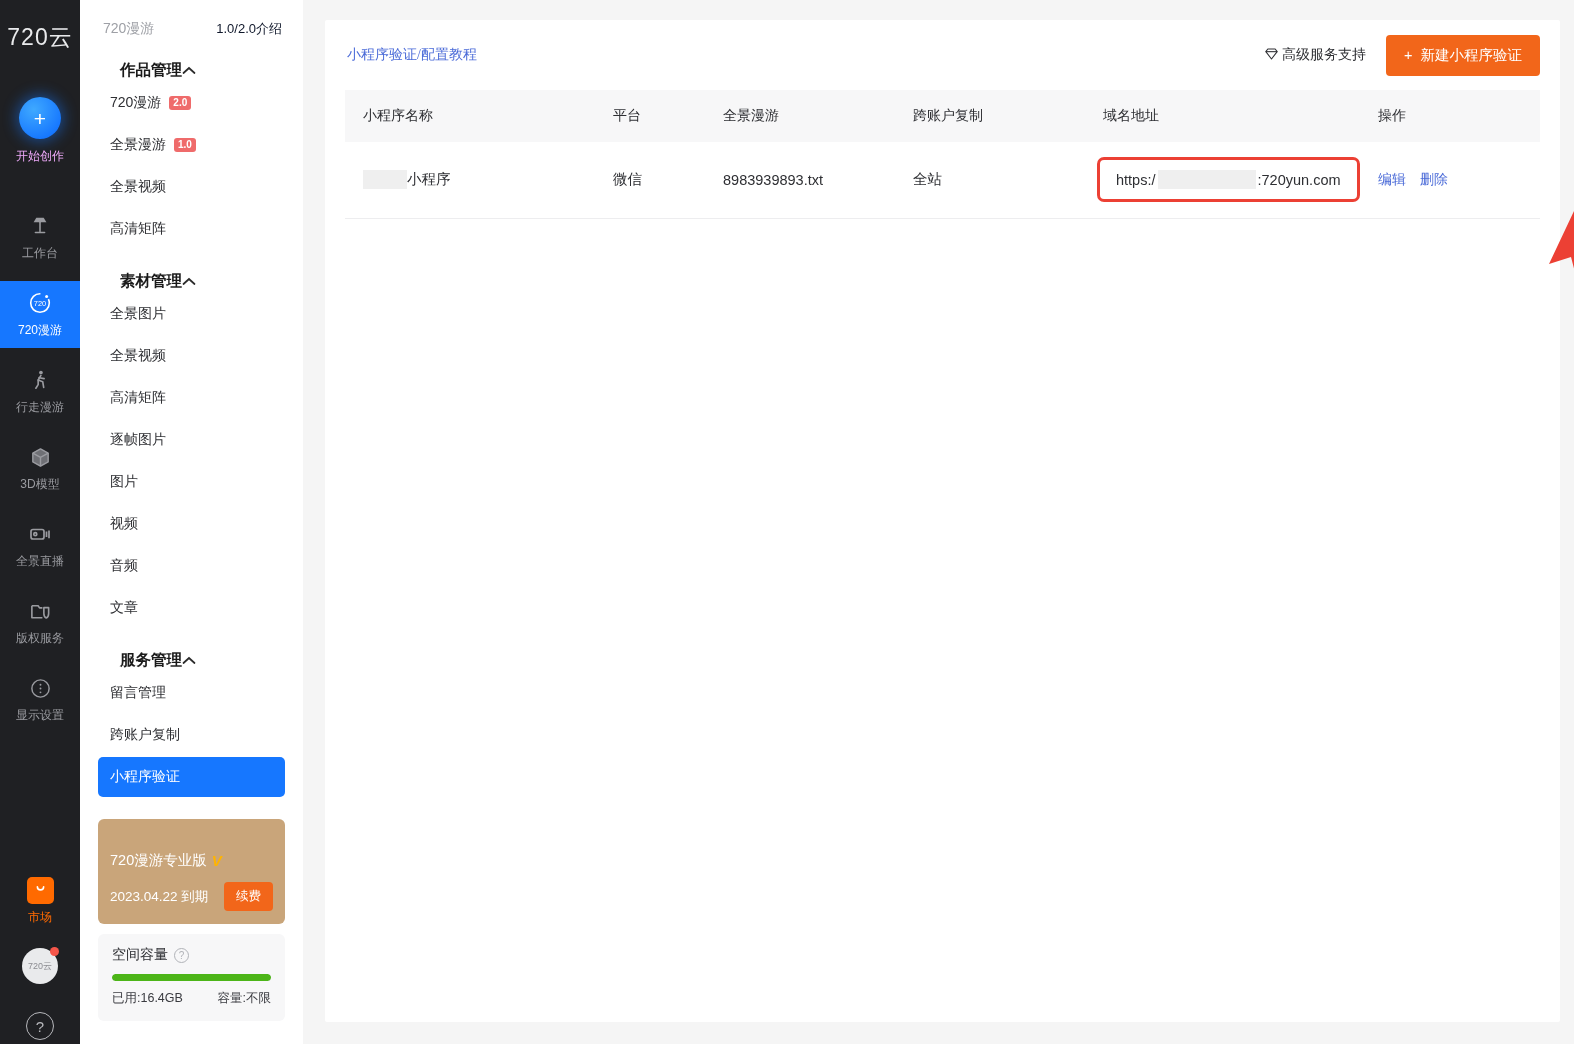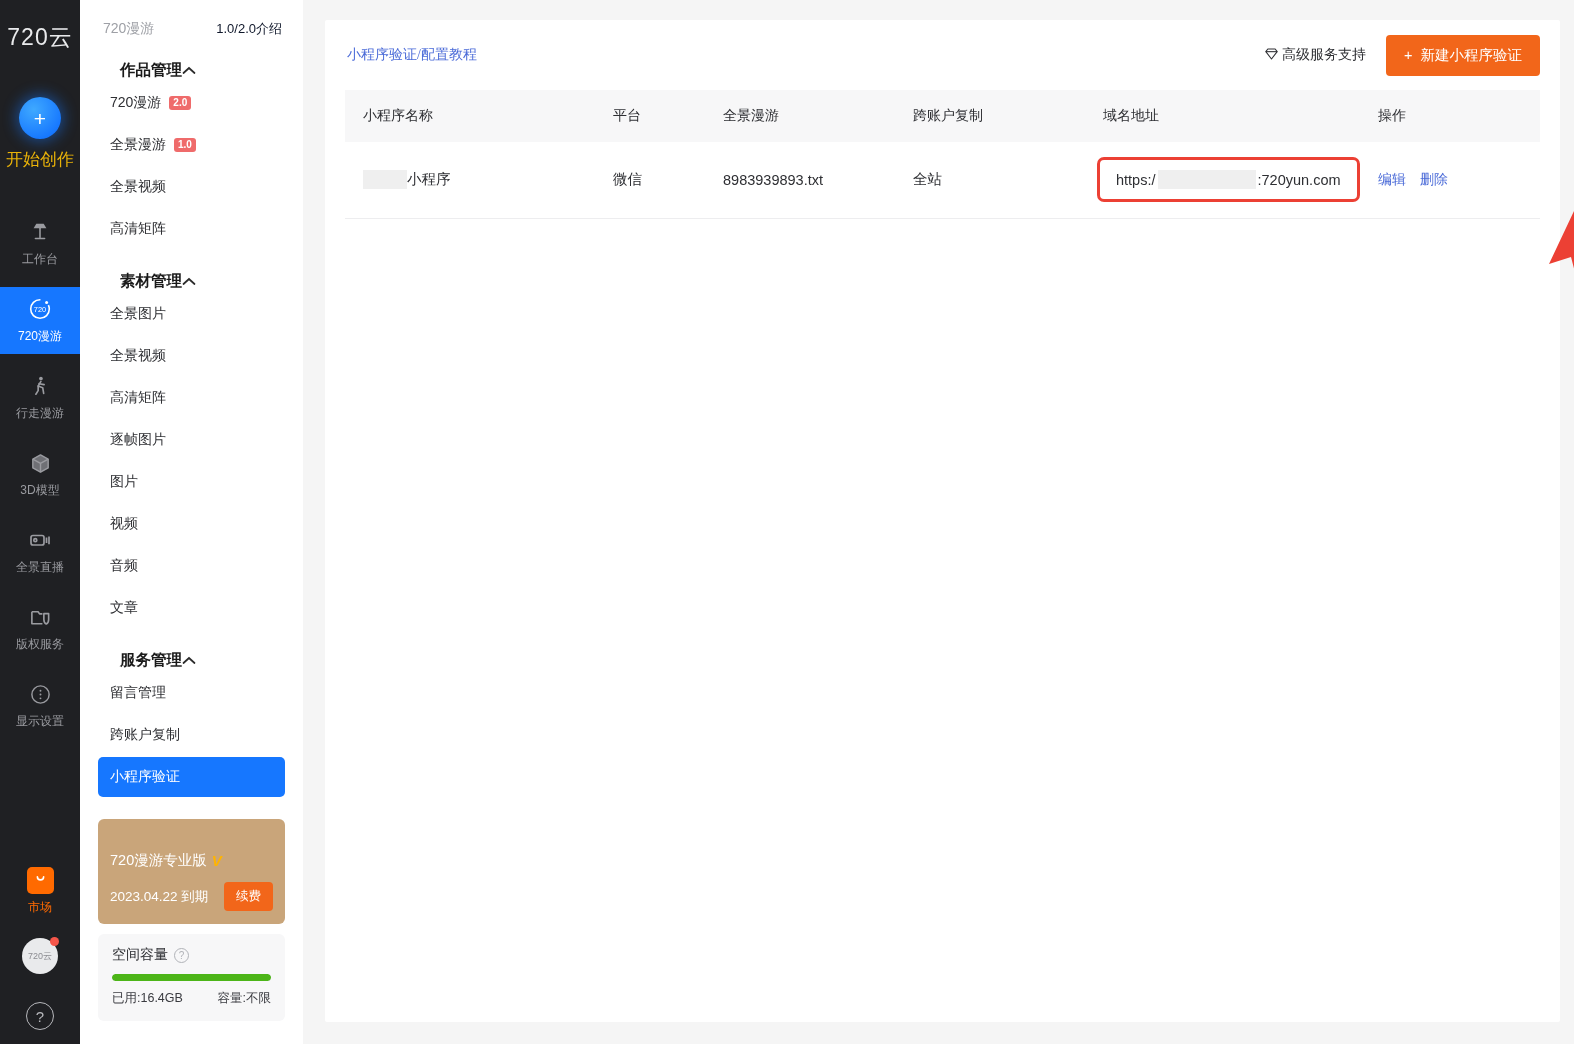--- a/index.html
+++ b/index.html
@@ -22,35 +22,35 @@
     font-weight: 300;
   }
   .create { margin-top: 34px; display: flex; flex-direction: column; align-items: center; }
   .create-circle {
     width: 42px; height: 42px; border-radius: 50%;
     background: radial-gradient(circle at 35% 30%, #3fa9ff 0%, #1677ff 75%);
     box-shadow: 0 0 14px 3px rgba(22,119,255,.45);
     display: flex; align-items: center; justify-content: center;
     color: #fff; font-size: 21px; line-height: 1;
   }
-  .create-label { margin-top: 9px; font-size: 17px; color: #eab308; }
+  .create-label { margin-top: 9px; font-size: 12px; color: #f0abfc; }
 
   .rail-item {
     width: 80px; height: 67px; display: flex; flex-direction: column;
     align-items: center; justify-content: center; gap: 6px;
     color: #9a9ba0; font-size: 12px; cursor: pointer;
   }
   .rail-item.active { background: #1677ff; color: #fff; }
   .rail-item.active svg { stroke: #fff; fill: none; }
   .rail-item .ico { height: 26px; display: flex; align-items: center; }
   .rail-item svg { stroke: #9a9ba0; fill: none; }
   .rail-gap { height: 19px; }
 
   .rail-bottom { position: absolute; bottom: 0; left: 0; width: 80px;
-    display: flex; flex-direction: column; align-items: center; padding-bottom: 14px; }
+    display: flex; flex-direction: column; align-items: center; padding-bottom: 4px; }
   .market { display: flex; flex-direction: column; align-items: center; gap: 5px; cursor: pointer; }
   .market-ico {
     width: 27px; height: 27px; border-radius: 5px; background: #ff6a00;
     display: flex; align-items: center; justify-content: center;
   }
   .market-label { font-size: 12px; color: #ff6a00; }
   .avatar-wrap { position: relative; margin-top: 22px; cursor: pointer; }
   .avatar {
     width: 36px; height: 36px; border-radius: 50%;
     background: #e9eaec; color: #8c8d92; font-size: 9px;

